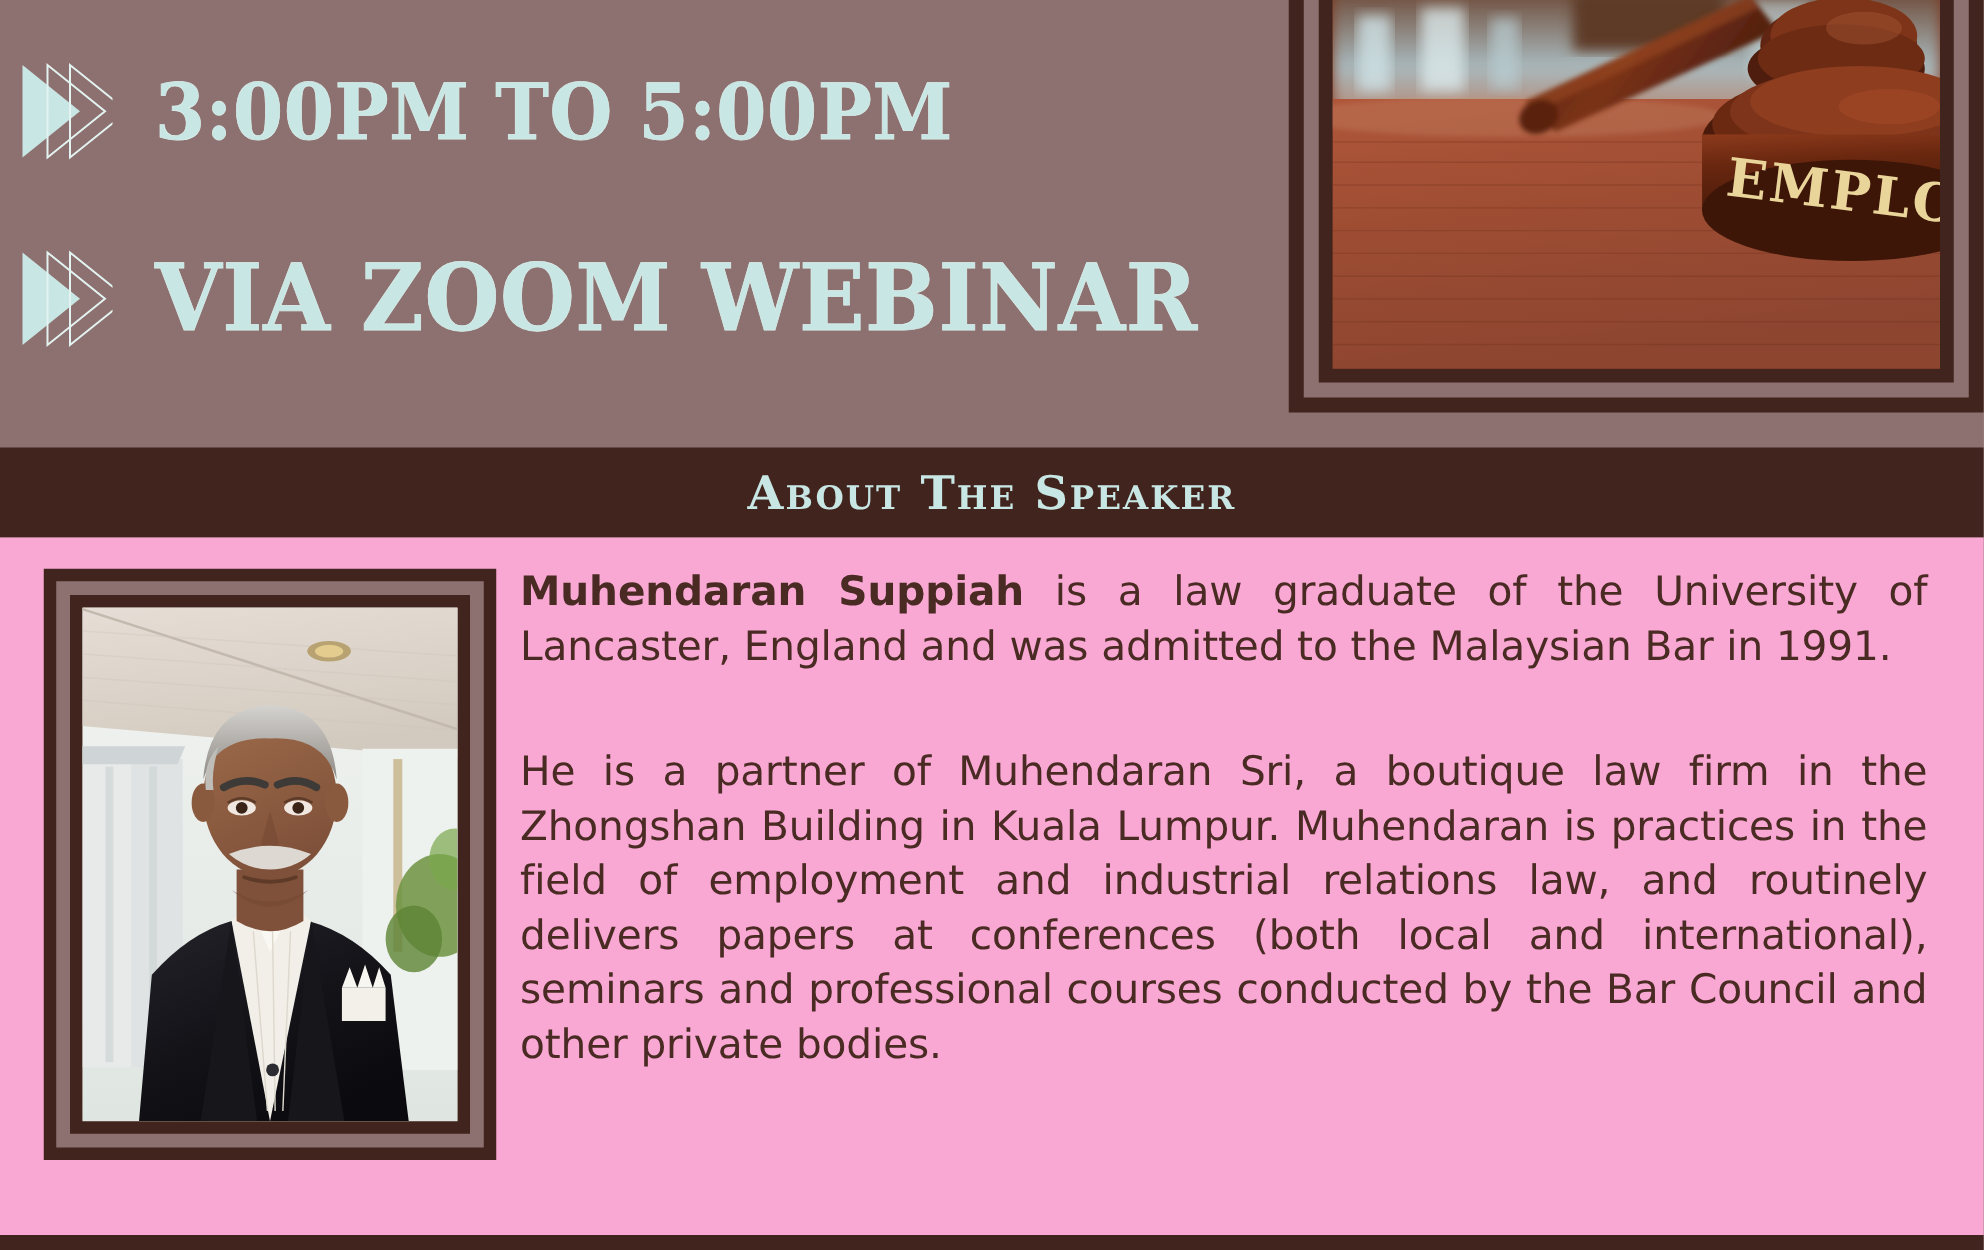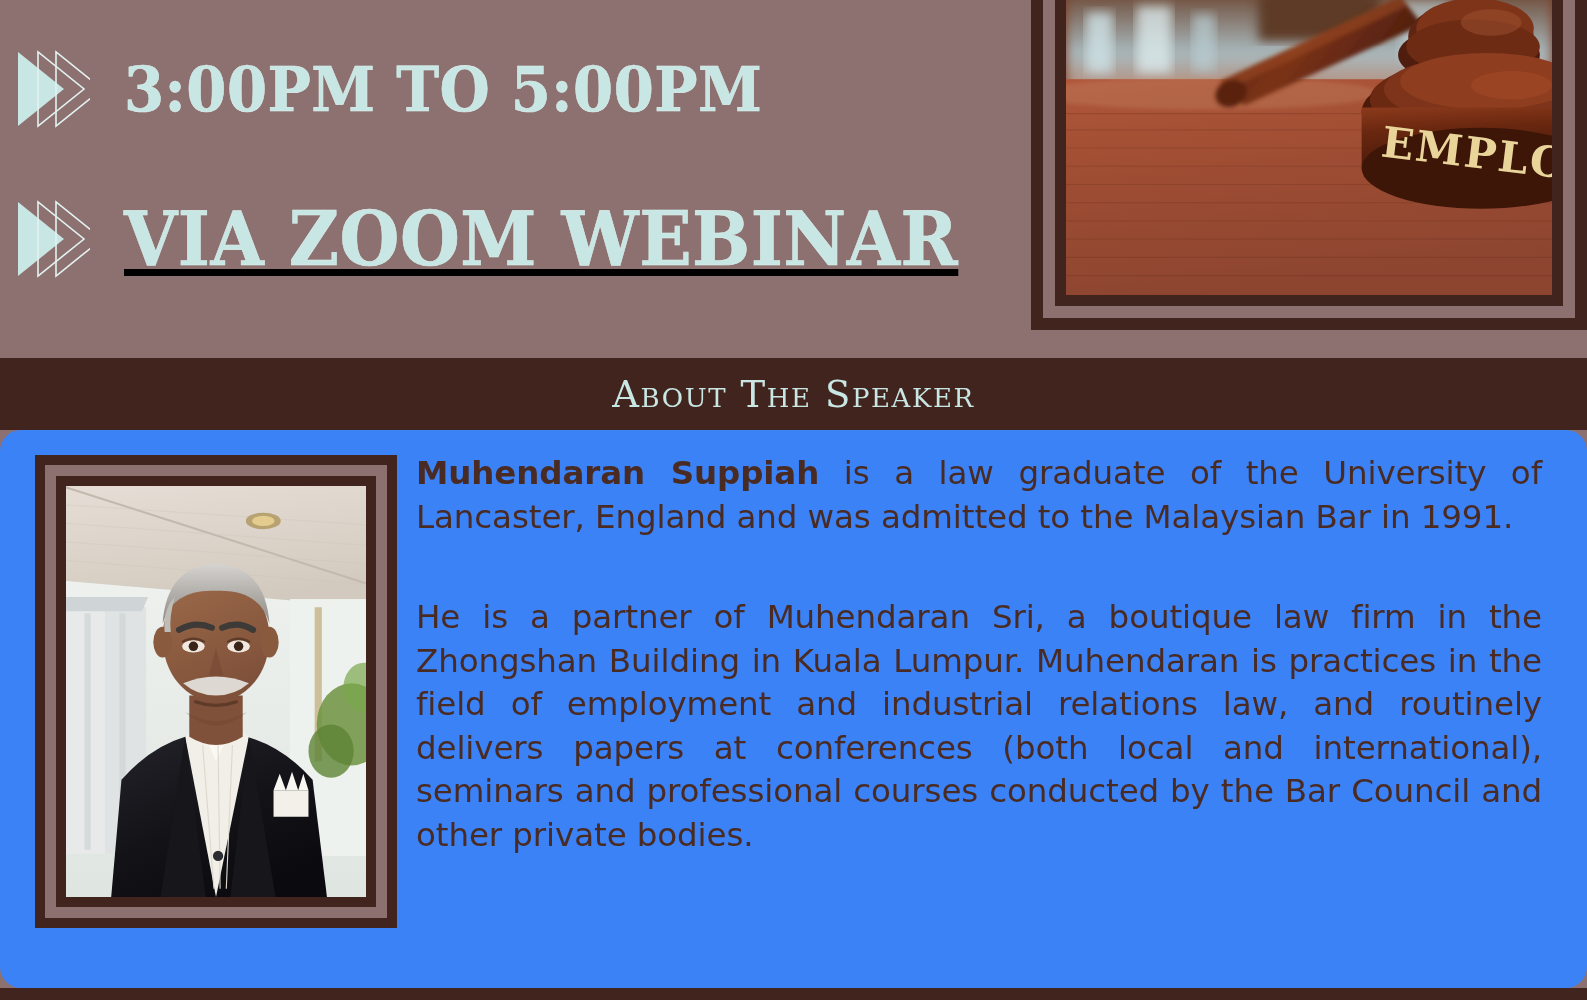--- a/index.html
+++ b/index.html
@@ -26,21 +26,21 @@
   }
 
   
   .detail-line {
     position: absolute;
     display: flex;
     align-items: center;
     gap: 34px;
   }
   .detail-line.line-1 { left: 8px; top: 46px; }
-  .detail-line.line-2 { left: 8px; top: 196px; text-decoration: underline; }
+  .detail-line.line-2 { left: 8px; top: 196px; }
 
   
   .arrow-icon {
     width: 82px; height: 86px;
     flex: 0 0 auto;
     display: block;
   }
 
   .detail-text {
     color: #c8e6e3;
@@ -87,34 +87,33 @@
     left: 0; top: 358px;
     width: 1587px; height: 72px;
     background: #41241d;
     display: flex;
     align-items: center;
     justify-content: center;
   }
   .banner-title {
     color: #c8e6e3;
     font-family: "DejaVu Serif", serif;
-    font-weight: 400;
+    font-weight: 700;
     font-size: 37px;
     letter-spacing: 1.6px;
     font-variant: small-caps;
     text-transform: capitalize;
   }
 
   
   .bottom-section {
     position: absolute;
     left: 0; top: 430px;
     width: 1587px; height: 558px;
-    background: #3b82f6;
-    border-radius: 21px;
+    background: #f9a8d4;
   }
 
   
   .speaker-frame {
     position: absolute;
     left: 35px; top: 25px;
     width: 362px; height: 473px;
     background: #41241d;
     padding: 10px;
   }

